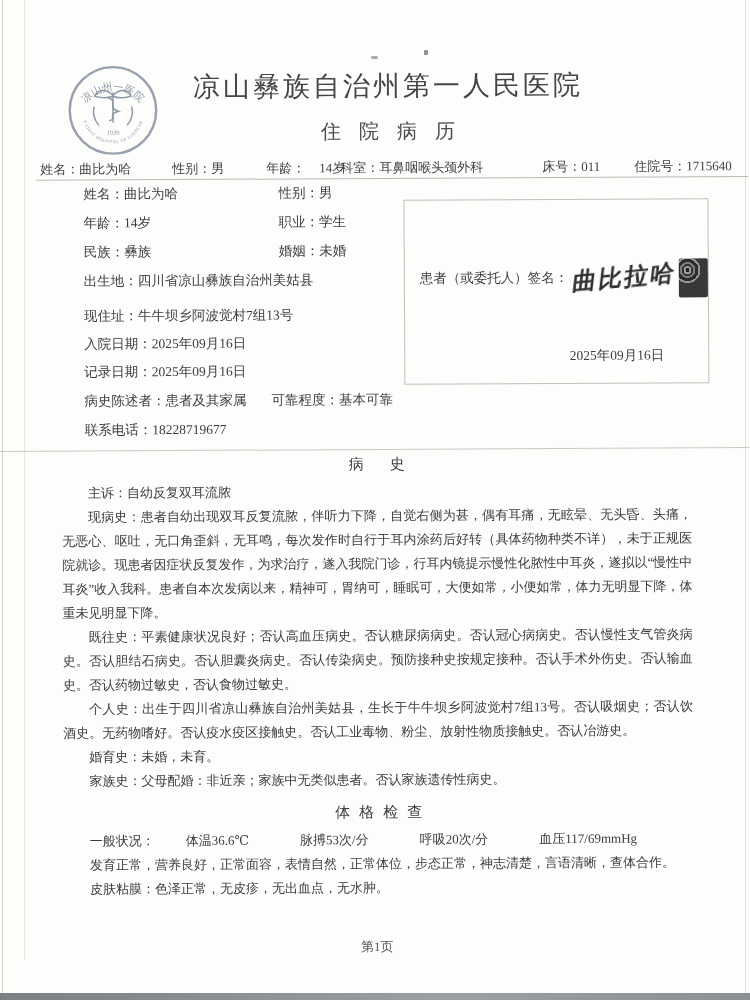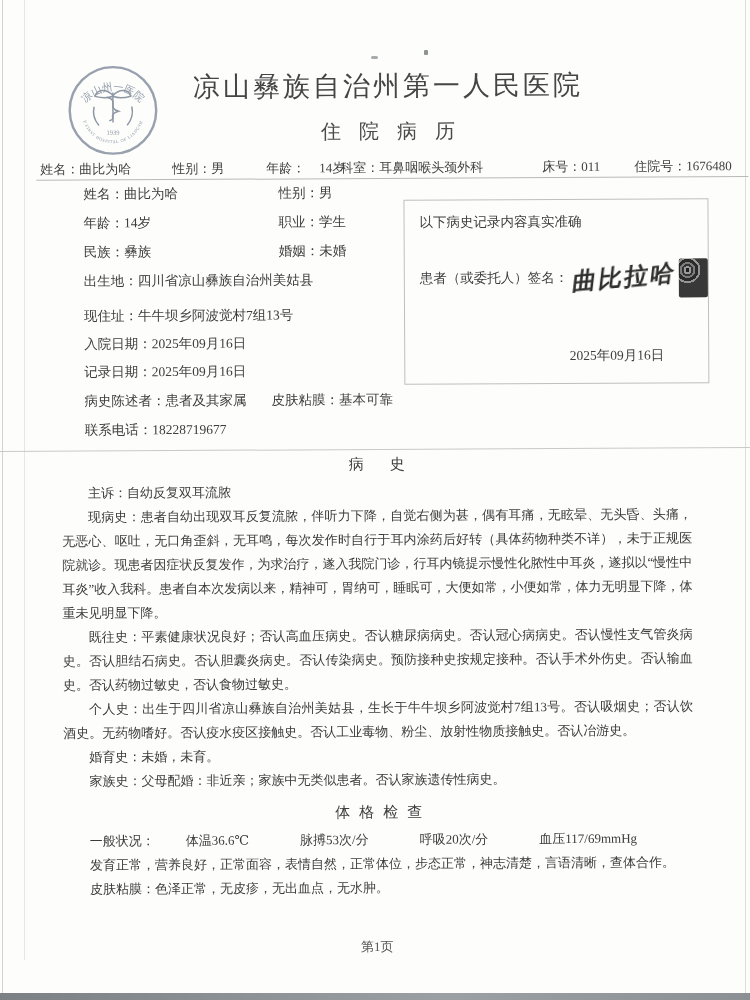--- a/index.html
+++ b/index.html
@@ -96,21 +96,21 @@
 
     <div class="hospital-name">凉山彝族自治州第一人民医院</div>
     <div class="doc-title">住院病历</div>
 
     <div class="info-bar">
       <span class="info-item" style="left:42px"><span>姓名：</span><span>曲比为哈</span></span>
       <span class="info-item" style="left:174px"><span>性别：</span><span>男</span></span>
       <span class="info-item" style="left:268px"><span>年龄：</span><span style="margin-left:14px">14岁</span></span>
       <span class="info-item" style="left:342px"><span>科室：</span><span>耳鼻咽喉头颈外科</span></span>
       <span class="info-item" style="left:544px"><span>床号：</span><span>011</span></span>
-      <span class="info-item" style="left:636px"><span>住院号：</span><span>1676480</span></span>
+      <span class="info-item" style="left:636px"><span>住院号：</span><span>1715640</span></span>
     </div>
     <div class="hr1"></div>
 
     <div class="demo-row" style="top:184px">
       <span>姓名：</span><span>曲比为哈</span>
       <span class="c2"><span>性别：</span><span>男</span></span>
     </div>
     <div class="demo-row" style="top:213px">
       <span>年龄：</span><span>14岁</span>
       <span class="c2"><span>职业：</span><span>学生</span></span>
@@ -126,28 +126,27 @@
       <span>现住址：</span><span>牛牛坝乡阿波觉村7组13号</span>
     </div>
     <div class="demo-row" style="top:334px">
       <span>入院日期：</span><span>2025年09月16日</span>
     </div>
     <div class="demo-row" style="top:362px">
       <span>记录日期：</span><span>2025年09月16日</span>
     </div>
     <div class="demo-row" style="top:391px">
       <span>病史陈述者：</span><span>患者及其家属</span>
-      <span class="c2b"><span>皮肤粘膜：</span><span>基本可靠</span></span>
+      <span class="c2b"><span>可靠程度：</span><span>基本可靠</span></span>
     </div>
     <div class="demo-row" style="top:420px">
       <span>联系电话：</span><span>18228719677</span>
     </div>
 
     <div class="consent">
-      <div class="consent-statement">以下病史记录内容真实准确</div>
       <div class="consent-sign-row">
         <span>患者（或委托人）签名：</span><span class="signature-script">曲比拉哈</span><span class="fingerprint"></span>
       </div>
       <div class="consent-date">2025年09月16日</div>
     </div>
 
     <div class="hr2"></div>
 
     <div class="body-text">
       <h3 class="section-title">病史</h3>

